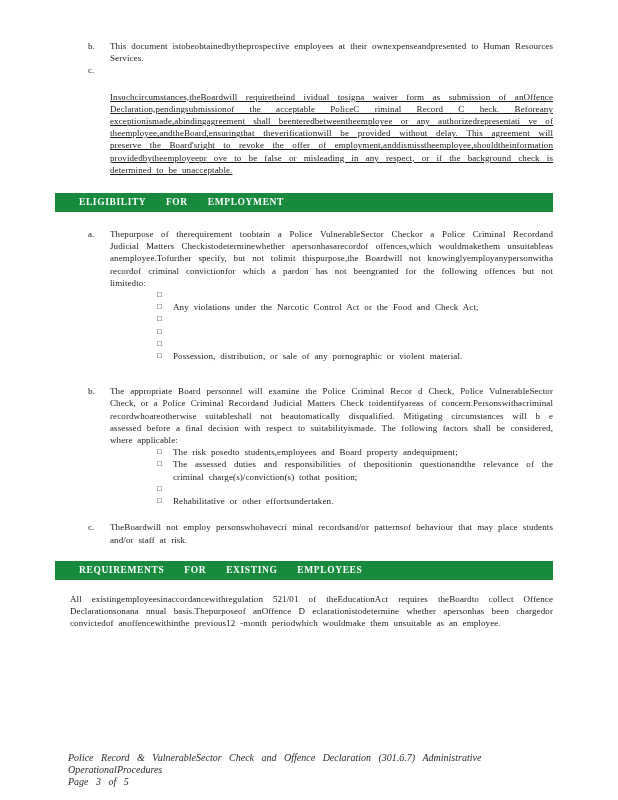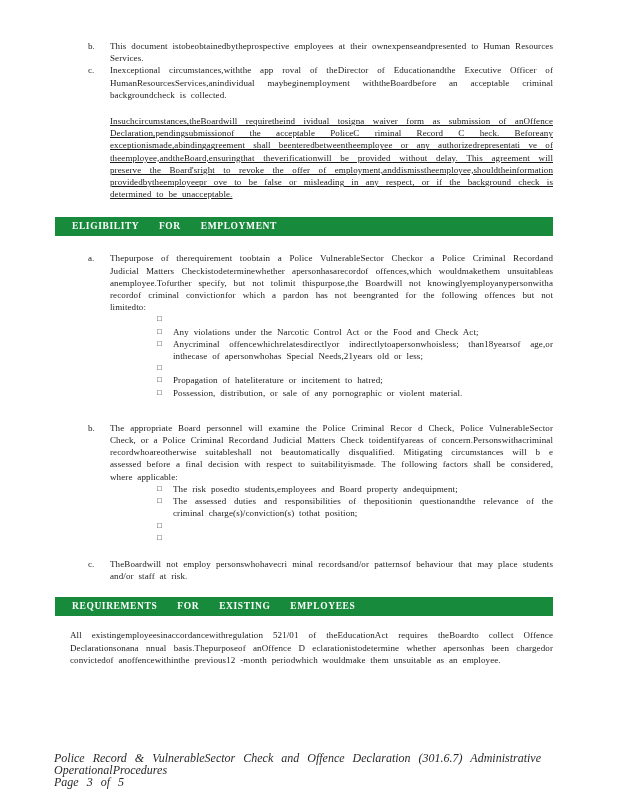--- a/index.html
+++ b/index.html
@@ -30,51 +30,50 @@
   .bullet{display:flex;padding-left:102px;}
   .bullet .glyph{flex:none;width:16px;font-size:8px;line-height:12.2px;}
   .bullet .b-text{flex:1;}
   .section-bar{
     margin-top:17px;
     height:19px;line-height:19px;
     background:var(--header-bg);
     color:var(--header-text);
     font-weight:bold;
     font-size:9.5px;
-    padding-left:17px;
+    padding-left:24px;
     letter-spacing:0.6px;
     word-spacing:17px;
   }
   .item-a{margin-top:16px;}
   .item-b{margin-top:23px;}
   .item-c{margin-top:14px;}
   .bar-2{margin-top:15px;}
   .req-para{margin-top:13px;margin-left:15px;width:483px;}
   .footer{
-    position:absolute;left:54px;top:752px;width:500px;
+    position:absolute;left:68px;top:752px;width:500px;
     font-style:italic;
-    font-size:12px;line-height:12px;
+    font-size:10px;line-height:12px;
     word-spacing:5px;
     color:#2a2a2a;
   }
 </style>
 </head>
 <body>
 
 <div class="page">
   <div class="content">
 
     <div class="body-text">
       <div class="li jt">
         <span class="marker">b.</span>
         <span class="li-text jt">This document istobeobtainedbytheprospective employees at their ownexpenseandpresented to Human Resources Services.</span>
       </div>
       <div class="li jt">
         <span class="marker">c.</span>
-        <span class="li-text jt">Inexceptional circumstances,withthe app roval of theDirector of Educationandthe Executive Officer of HumanResourcesServices,anindividual maybeginemployment withtheBoardbefore an acceptable criminal backgroundcheck is collected.</span>
       </div>
     </div>
 
     <div class="body-text intro-para jt">Insuchcircumstances,theBoardwill requiretheind ividual tosigna waiver form as submission of anOffence Declaration,pendingsubmissionof the acceptable PoliceC riminal Record C heck. Beforeany exceptionismade,abindingagreement shall beenteredbetweentheemployee or any authorizedrepresentati ve of theemployee,andtheBoard,ensuringthat theverificationwill be provided without delay. This agreement will preserve the Board'sright to revoke the offer of employment,anddismisstheemployee,shouldtheinformation providedbytheemployeepr ove to be false or misleading in any respect, or if the background check is determined to be unacceptable.</div>
 
     <div class="section-bar">ELIGIBILITY FOR EMPLOYMENT</div>
 
     <div class="body-text item-a">
       <div class="li jt">
         <span class="marker">a.</span>
@@ -82,28 +81,26 @@
       </div>
       <div class="bullet">
         <span class="glyph">□</span>
       </div>
       <div class="bullet">
         <span class="glyph">□</span>
         <span class="b-text jt">Any violations under the Narcotic Control Act or the Food and Check Act;</span>
       </div>
       <div class="bullet">
         <span class="glyph">□</span>
-        <span class="b-text jt">Anycriminal offencewhichrelatesdirectlyor indirectlytoapersonwhoisless; than18yearsof age,or inthecase of apersonwhohas Special Needs,21years old or less;</span>
       </div>
       <div class="bullet">
         <span class="glyph">□</span>
       </div>
       <div class="bullet">
         <span class="glyph">□</span>
-        <span class="b-text jt">Propagation of hateliterature or incitement to hatred;</span>
       </div>
       <div class="bullet">
         <span class="glyph">□</span>
         <span class="b-text jt">Possession, distribution, or sale of any pornographic or violent material.</span>
       </div>
     </div>
 
     <div class="body-text item-b">
       <div class="li jt">
         <span class="marker">b.</span>
@@ -115,20 +112,21 @@
       </div>
       <div class="bullet">
         <span class="glyph">□</span>
         <span class="b-text jt">The assessed duties and responsibilities of thepositionin questionandthe relevance of the criminal charge(s)/conviction(s) tothat position;</span>
       </div>
       <div class="bullet">
         <span class="glyph">□</span>
       </div>
       <div class="bullet">
         <span class="glyph">□</span>
+        <span class="b-text jt">Rehabilitative or other effortsundertaken.</span>
       </div>
     </div>
 
     <div class="body-text item-c">
       <div class="li jt">
         <span class="marker">c.</span>
         <span class="li-text jt">TheBoardwill not employ personswhohavecri minal recordsand/or patternsof behaviour that may place students and/or staff at risk.</span>
       </div>
     </div>
 

